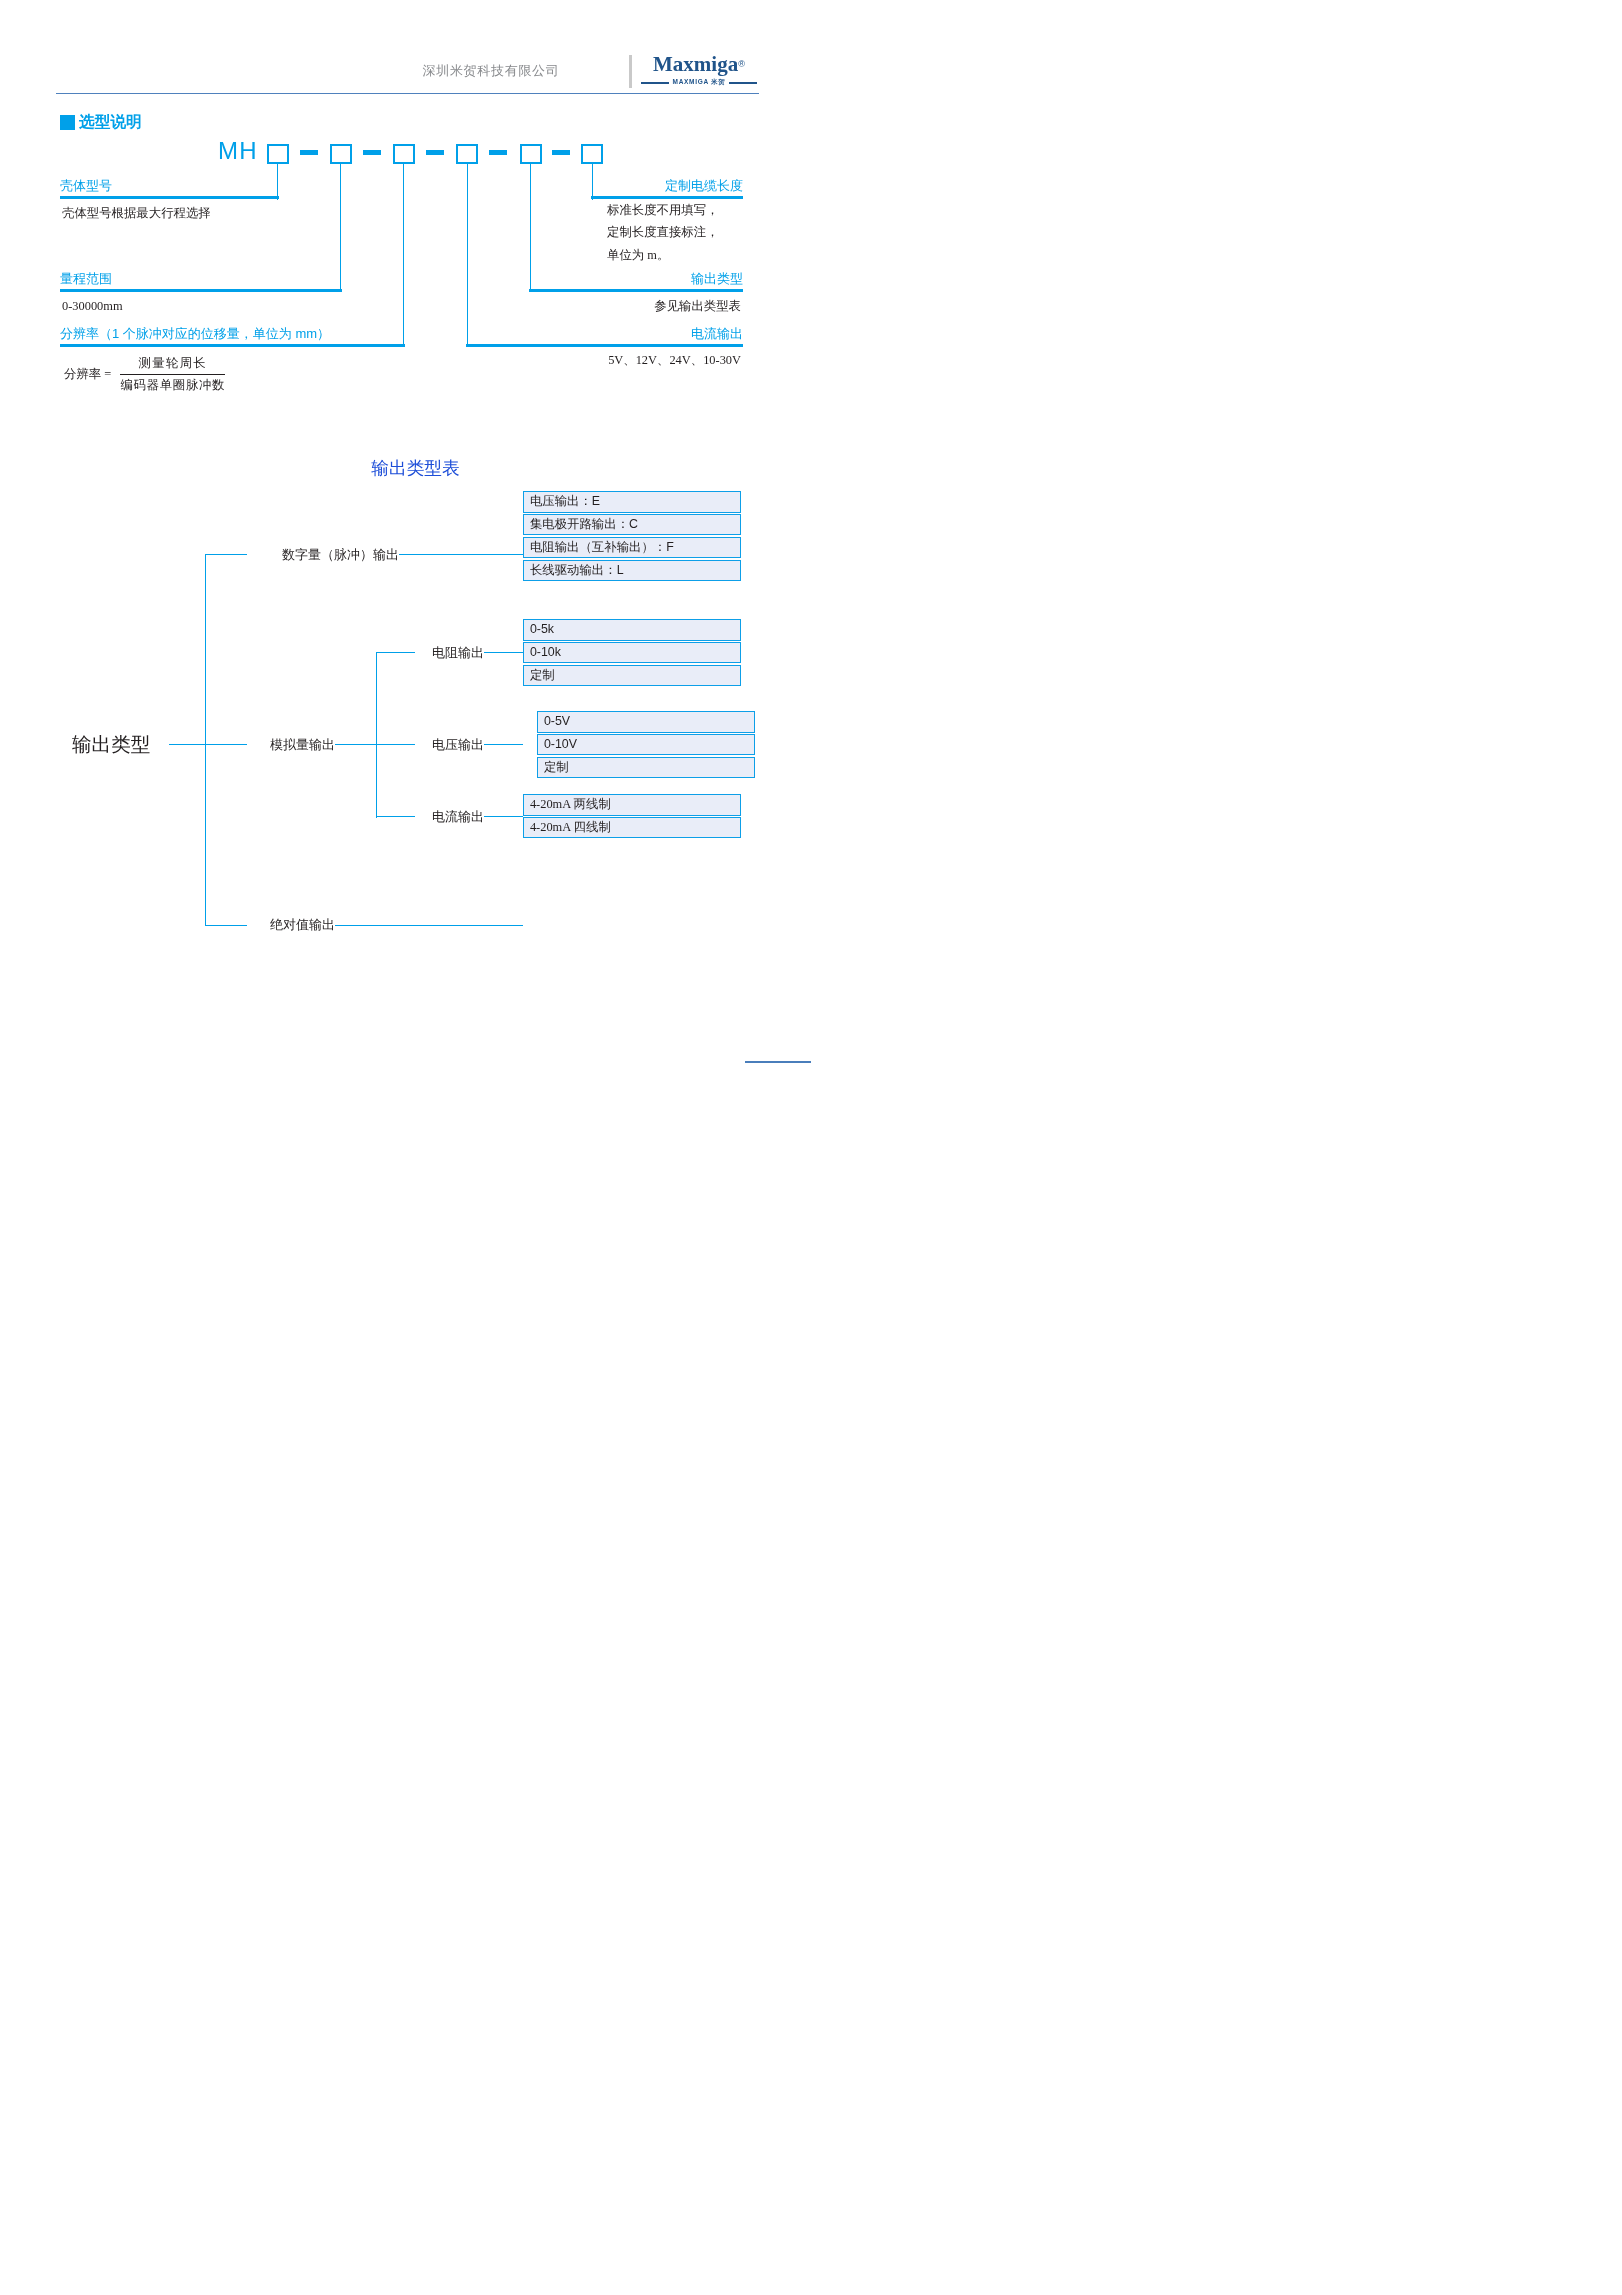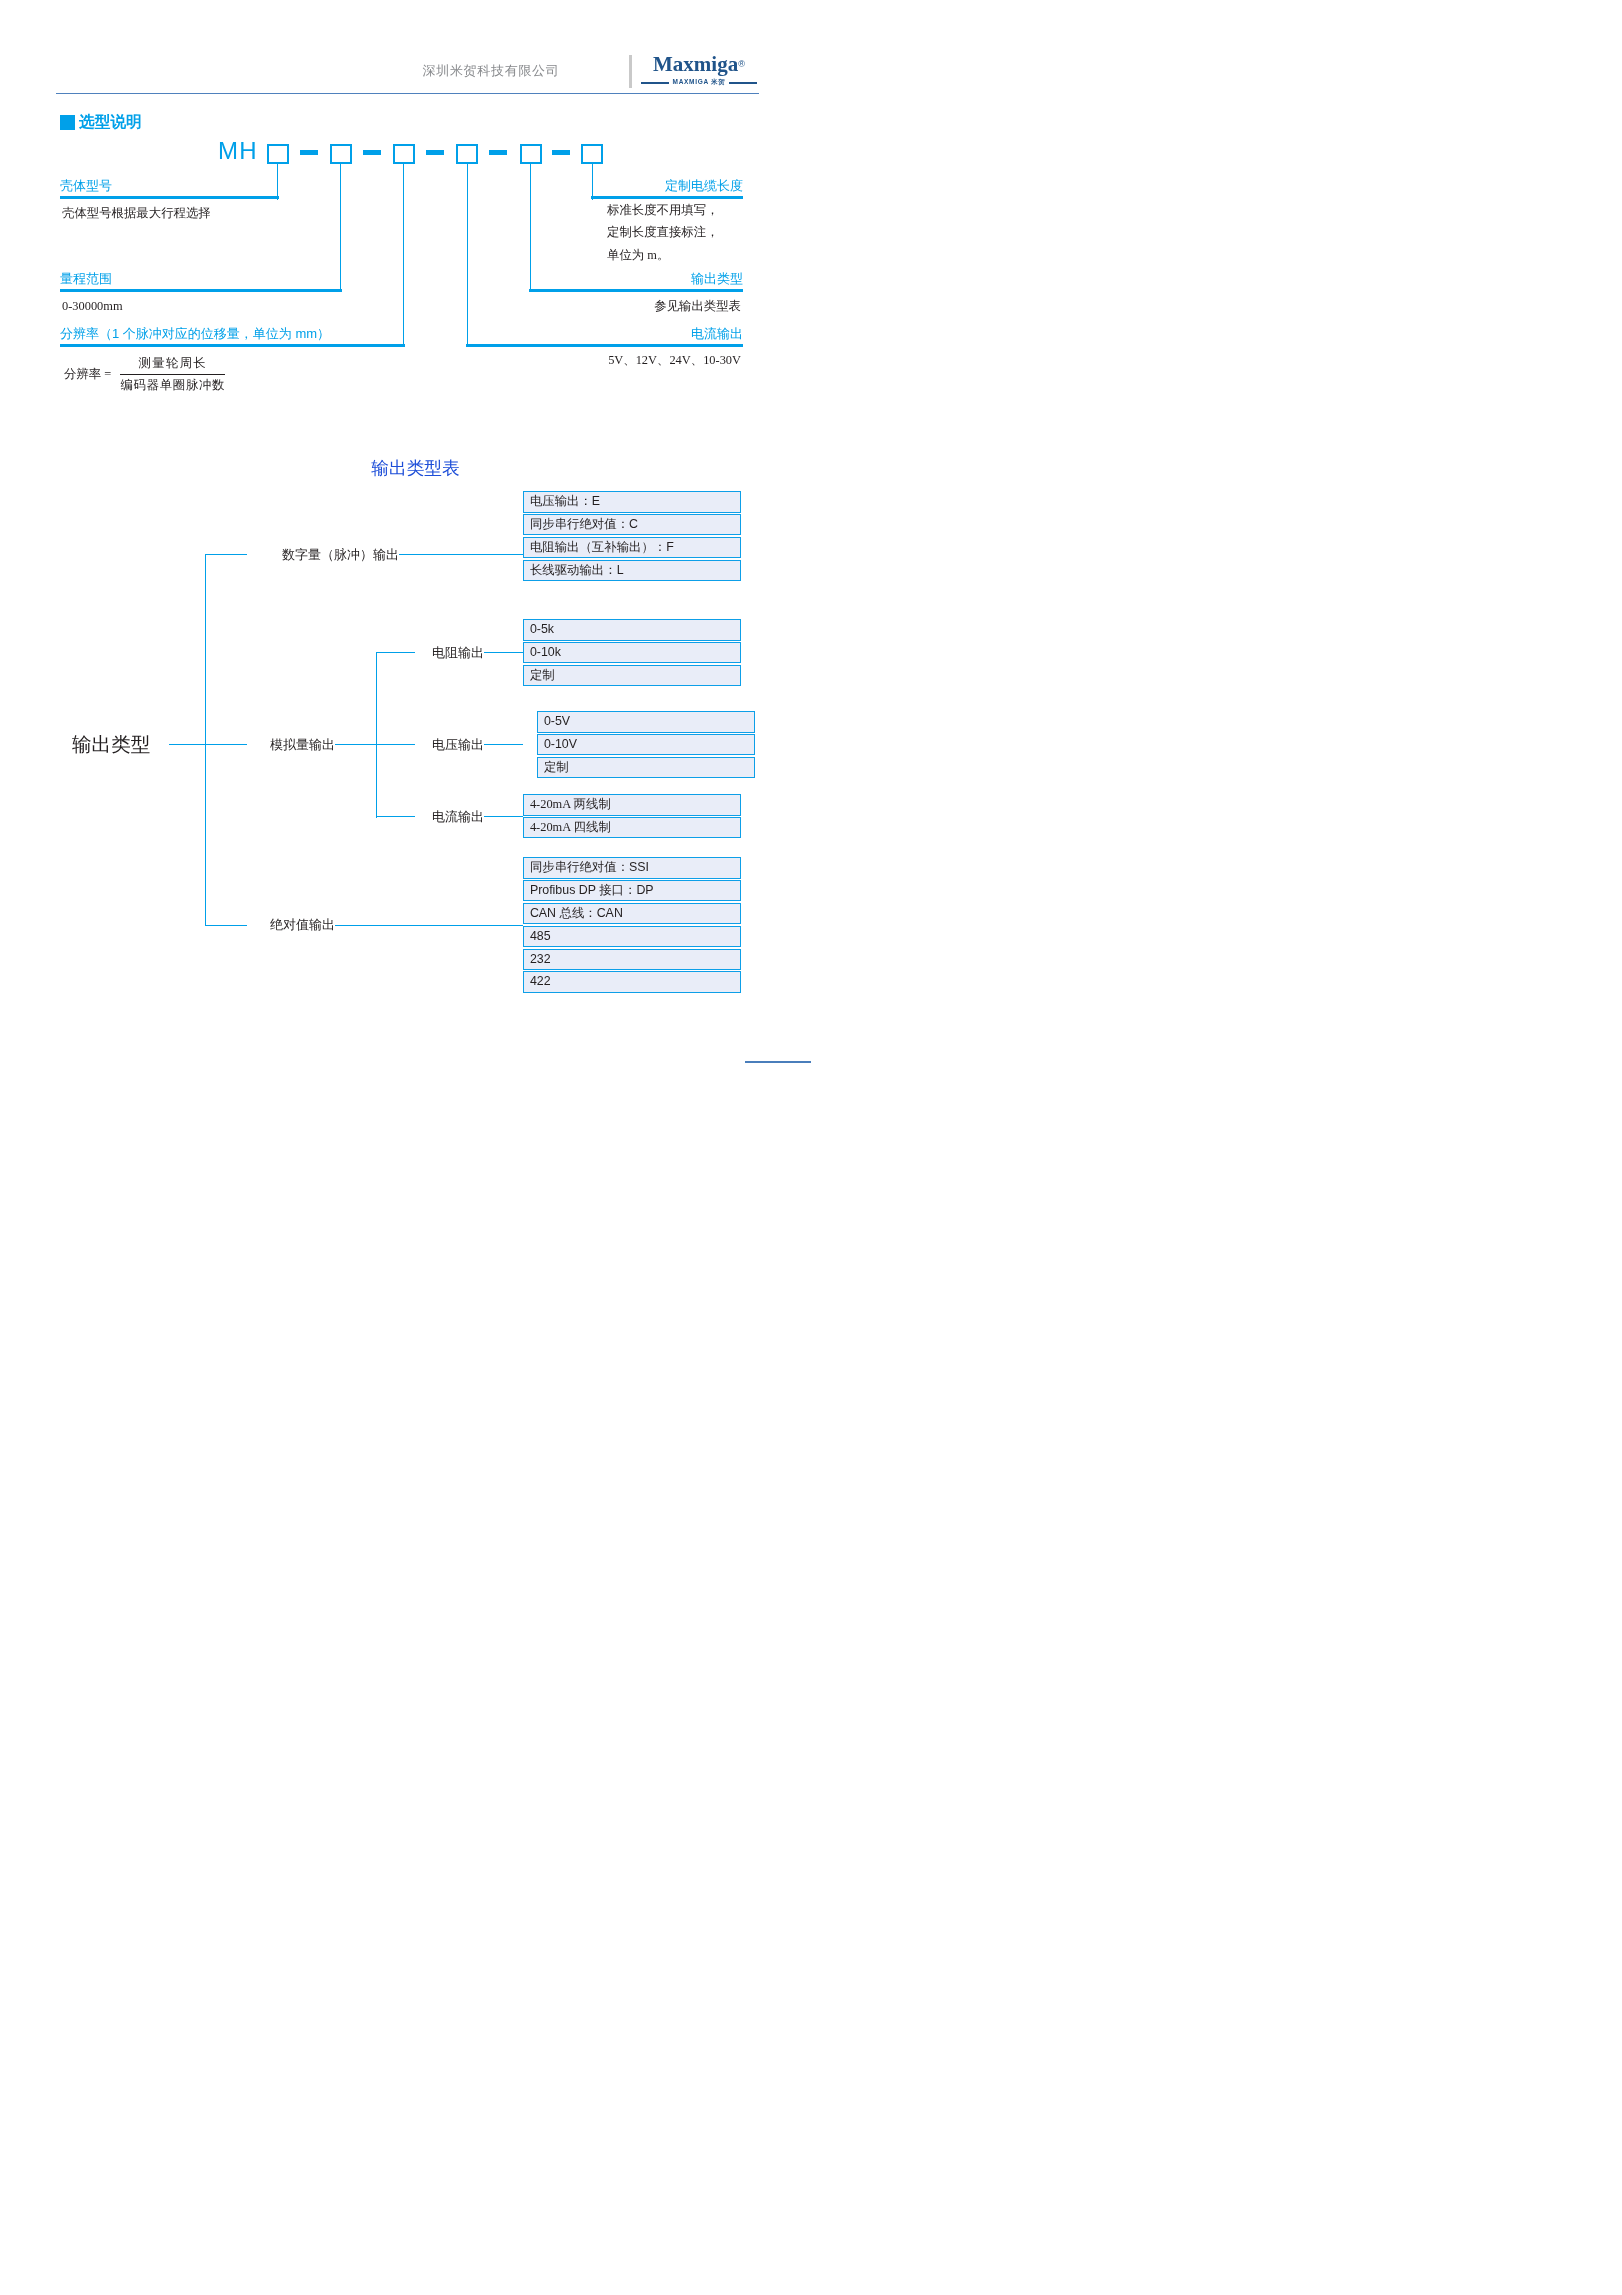--- a/index.html
+++ b/index.html
@@ -120,21 +120,21 @@
   <div class="hline" style="left:376px;top:816px;width:39px;"></div>
   <div class="tlabel" style="left:415px;top:809px;width:69px;">电流输出</div>
   <div class="hline" style="left:484px;top:816px;width:39px;"></div>
 
   <div class="hline" style="left:205px;top:925px;width:42px;"></div>
   <div class="tlabel" style="left:247px;top:917px;width:88px;">绝对值输出</div>
   <div class="hline" style="left:335px;top:925px;width:188px;"></div>
 
   <div class="ogroup" style="top:491px;">
     <div class="obox">电压输出：E</div>
-    <div class="obox">同步串行绝对值：C</div>
+    <div class="obox">集电极开路输出：C</div>
     <div class="obox">电阻输出（互补输出）：F</div>
     <div class="obox">长线驱动输出：L</div>
   </div>
 
   <div class="ogroup" style="top:619px;">
     <div class="obox">0-5k</div>
     <div class="obox">0-10k</div>
     <div class="obox">定制</div>
   </div>
 
@@ -142,25 +142,17 @@
     <div class="obox">0-5V</div>
     <div class="obox">0-10V</div>
     <div class="obox">定制</div>
   </div>
 
   <div class="ogroup" style="top:794px;font-family:Liberation Serif, serif;">
     <div class="obox">4-20mA 两线制</div>
     <div class="obox">4-20mA 四线制</div>
   </div>
 
-  <div class="ogroup" style="top:857px;">
-    <div class="obox">同步串行绝对值：SSI</div>
-    <div class="obox">Profibus DP 接口：DP</div>
-    <div class="obox">CAN 总线：CAN</div>
-    <div class="obox">485</div>
-    <div class="obox">232</div>
-    <div class="obox">422</div>
-  </div>
 
   <div class="abs" style="left:745px;top:1061px;width:66px;height:2px;background:#4a7ebb;"></div>
 
 </div>
 
 
 </body></html>

